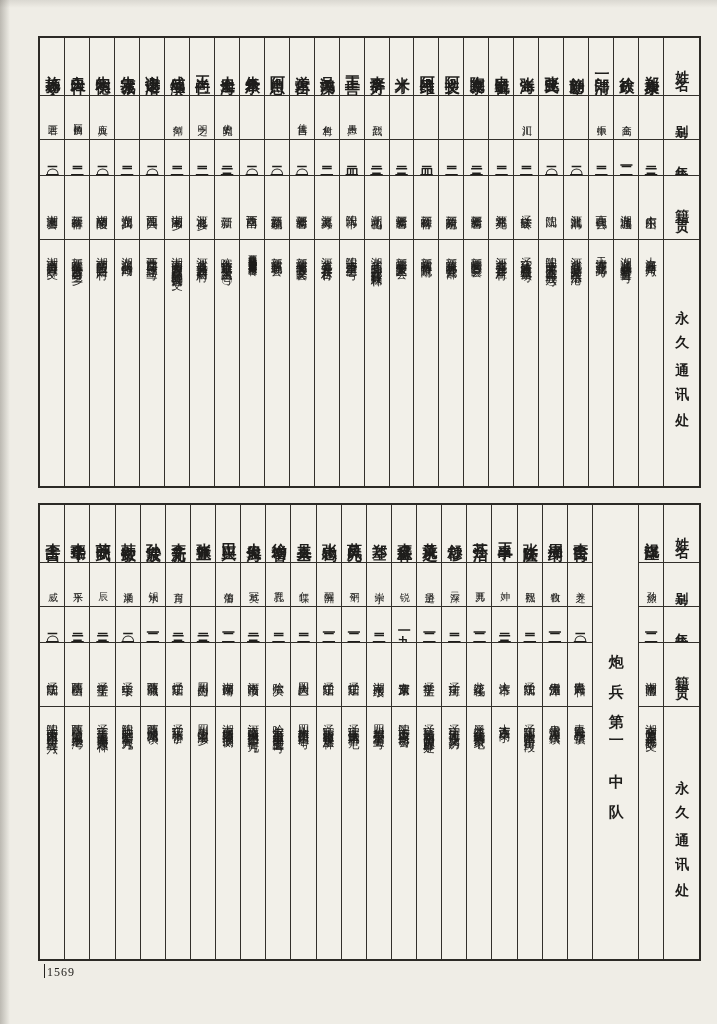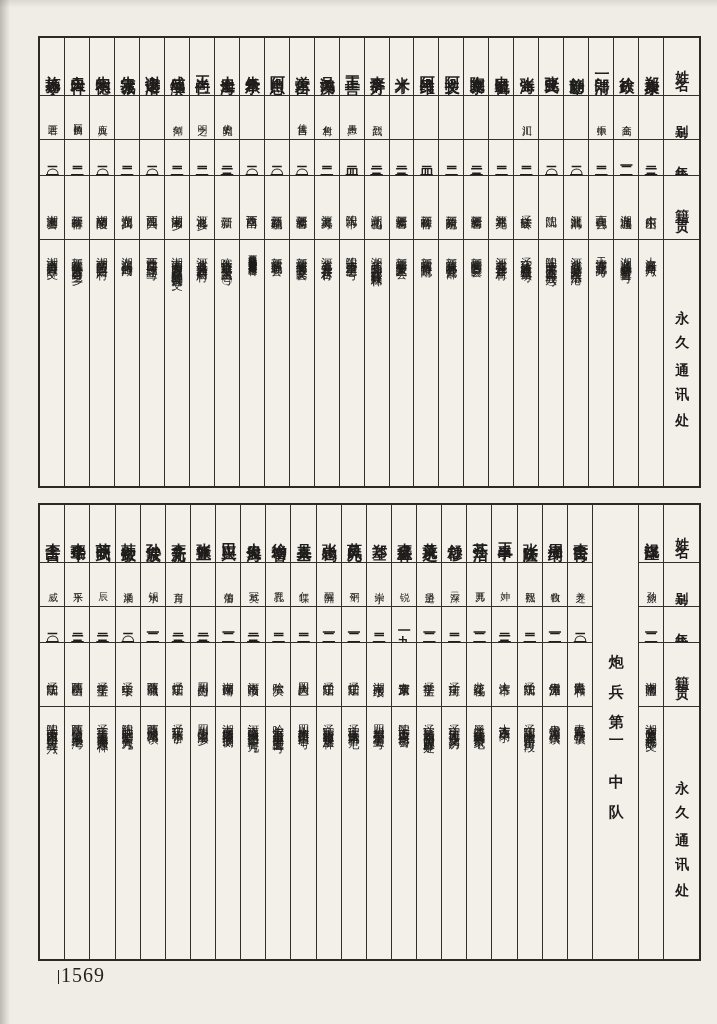--- a/index.html
+++ b/index.html
@@ -62,22 +62,22 @@
   .header-col .name .v   { letter-spacing:8px; }
   .header-col .alias .v  { letter-spacing:3px; font-size:13px; font-weight:bold; }
   .header-col .age .v    { letter-spacing:2px; font-size:13px; }
   .header-col .origin .v { letter-spacing:10px; }
   .header-col .address   { align-items:center; padding-top:0; }
   .header-col .address .v{ font-size:14px; letter-spacing:26px; }
 
   .divider-col .v { font-weight:bold; font-size:15px; letter-spacing:30px; }
 
   #page-number {
-    position:absolute; left:58px; top:964px;
-    font-size:20px; letter-spacing:1px; color:#24221f;
+    position:absolute; left:44px; top:964px;
+    font-size:12px; letter-spacing:1px; color:#24221f;
   }
   #page-number::before {
     content:""; display:inline-block; width:1px; height:14px;
     background:#24221f; margin-right:2px; vertical-align:-2px;
   }
 </style>
 </head>
 <body>
 
 <div class="table" id="table-top">

